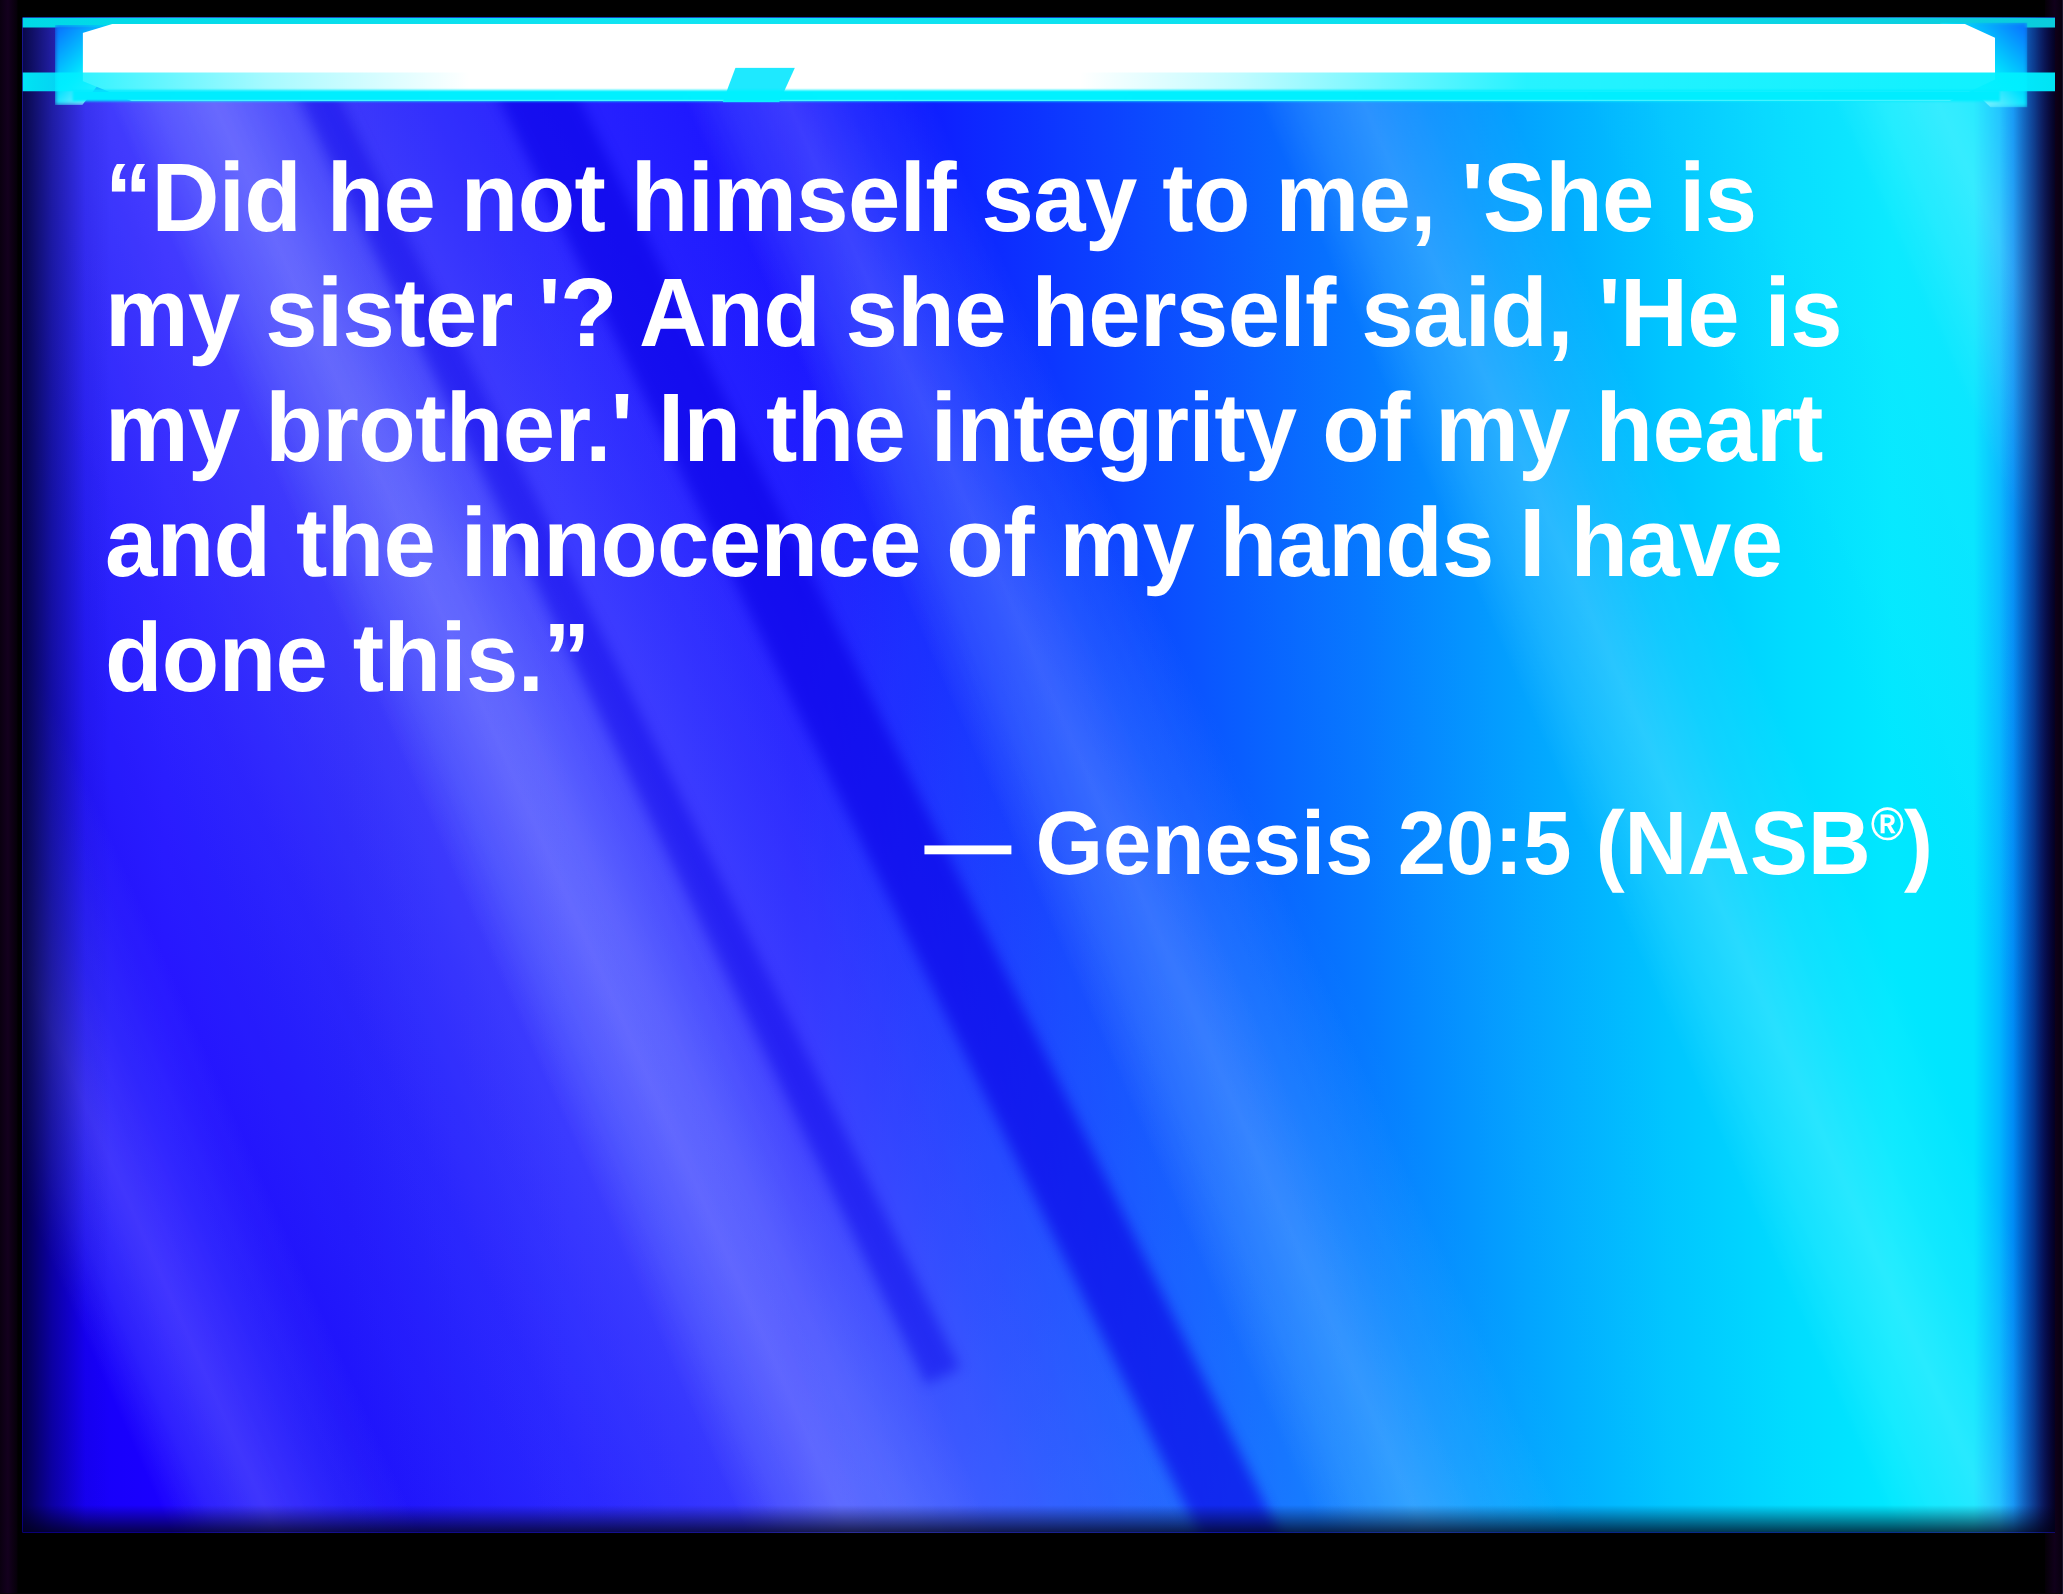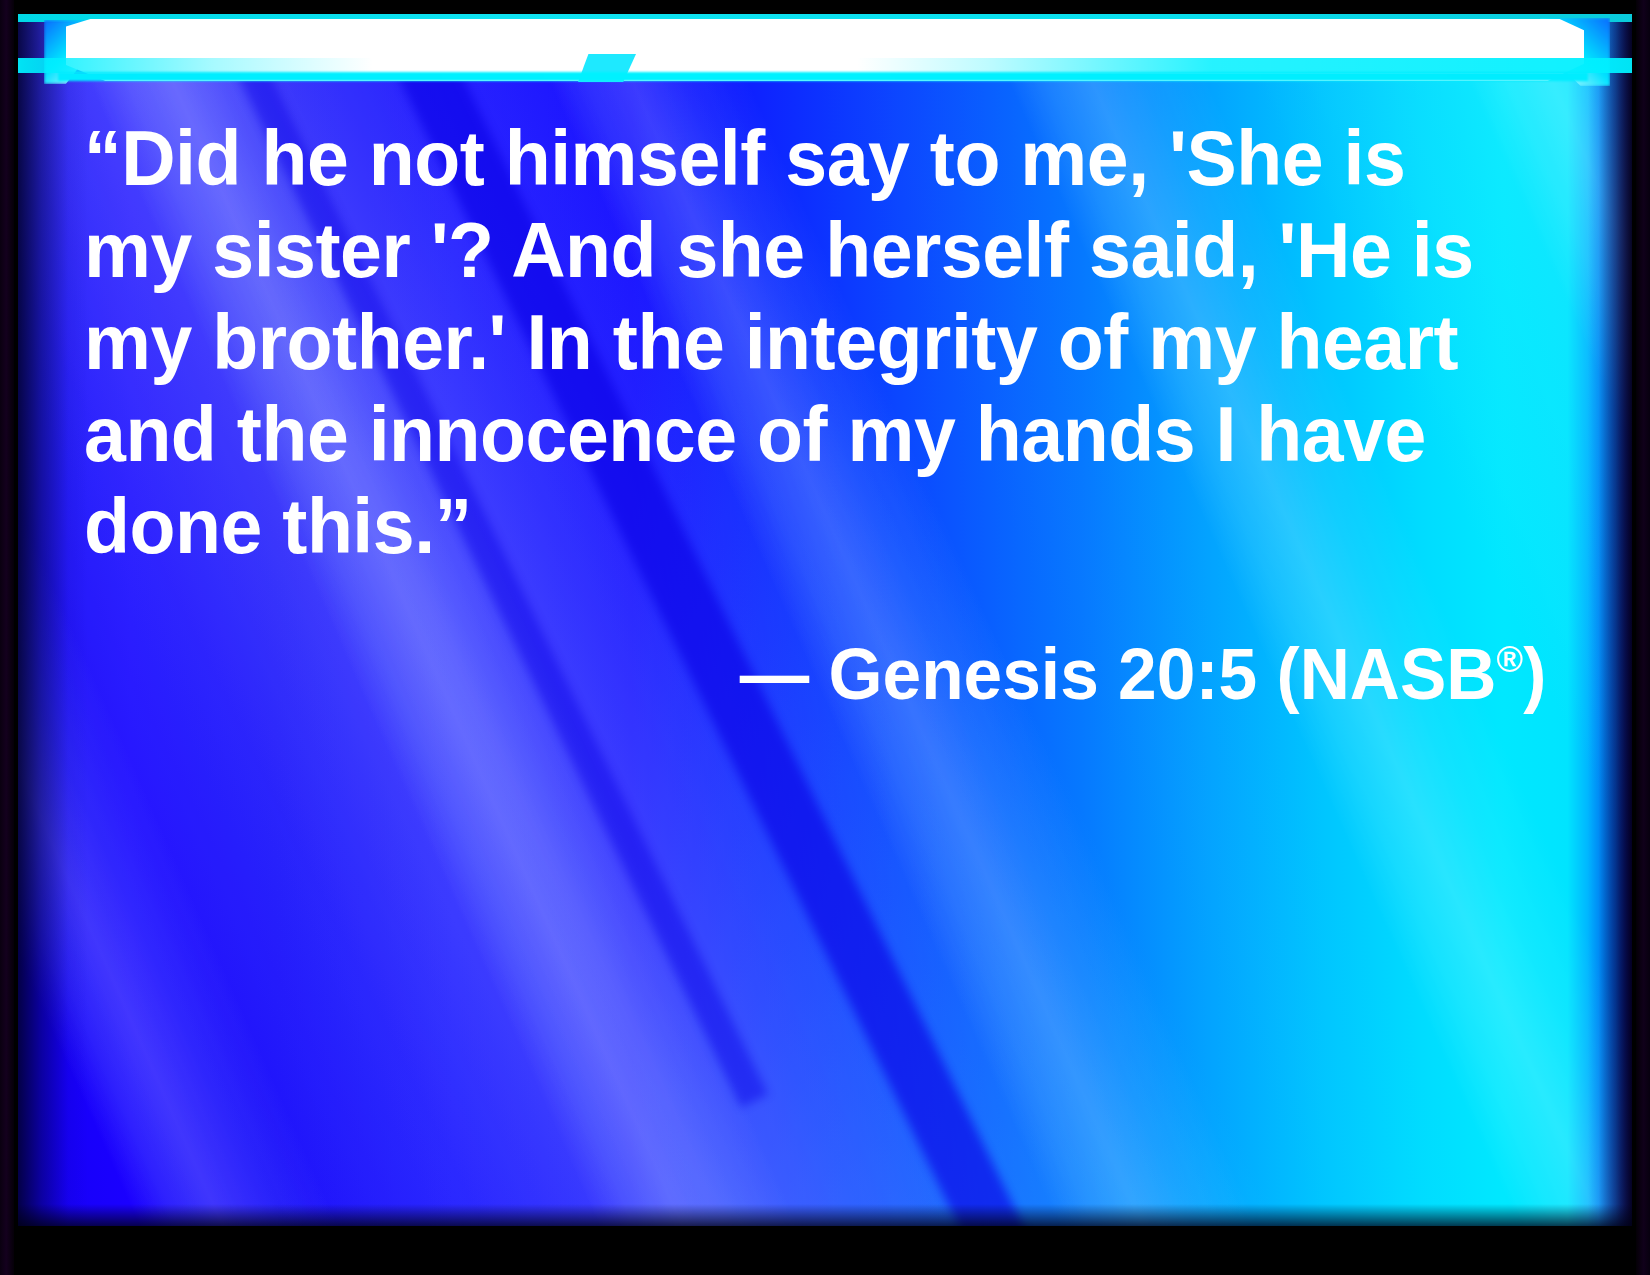--- a/index.html
+++ b/index.html
@@ -40,20 +40,21 @@
 
   
   .canvas {
     position: absolute;
     left: 18px;
     top: 14px;
     width: 1614px;
     height: 1212px;
     overflow: hidden;
     background: #1400FF;
+    padding-left: 12px;
   }
 
   
   .bg-base {
     position: absolute;
     inset: 0;
     background: linear-gradient(90deg,
        #1400F5   0%,
        #1A00FF   7%,
        #1400FA  16%,

